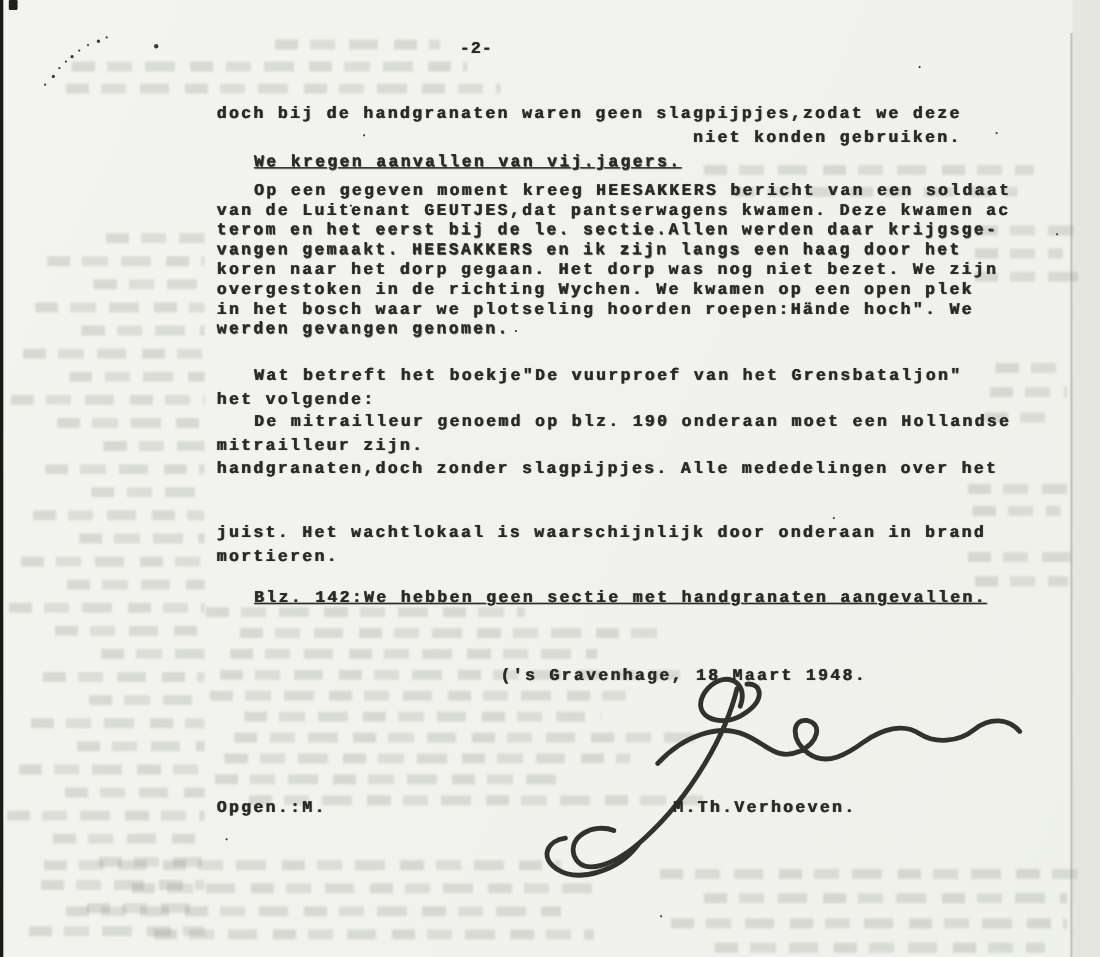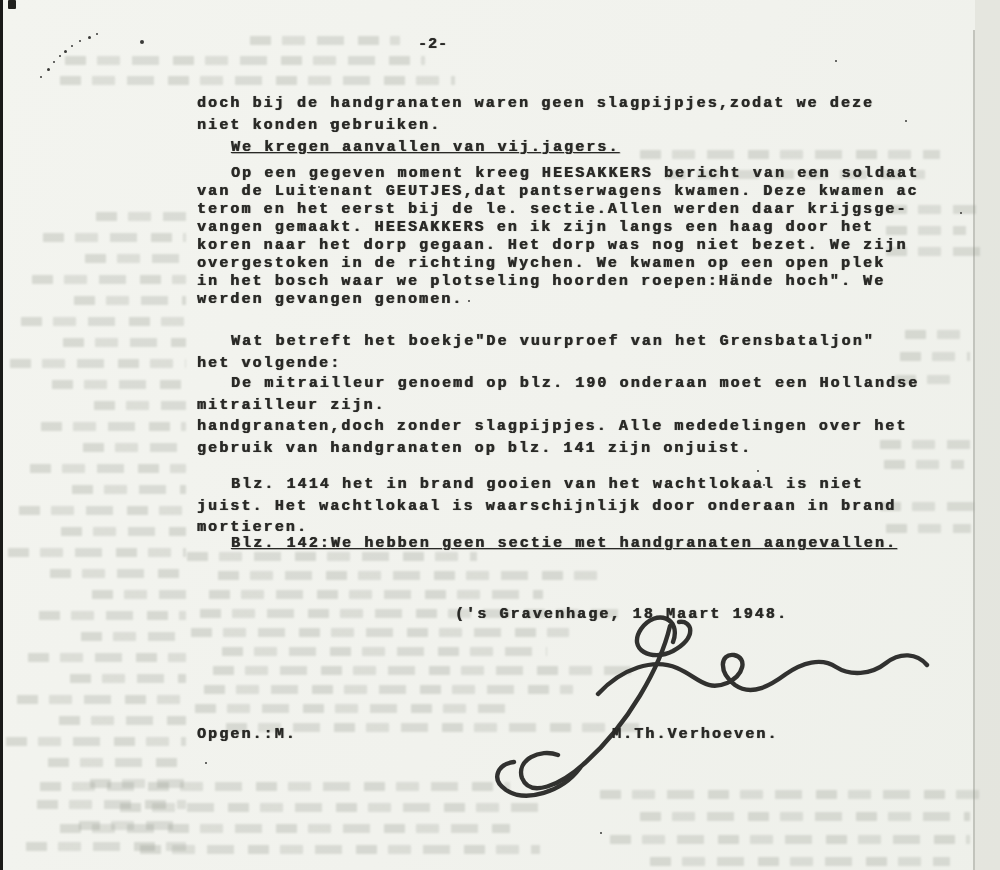--- a/index.html
+++ b/index.html
@@ -135,33 +135,33 @@
       <div class="speck" style="left: 960px; top: 212px; width: 2px; height: 2px;"></div>
       <div class="speck" style="left: 205px; top: 762px; width: 2px; height: 2px;"></div>
       <div class="speck" style="left: 600px; top: 832px; width: 2px; height: 2px;"></div>
       <div class="speck" style="left: 835px; top: 60px; width: 2px; height: 2px;"></div>
       <div class="speck" style="left: 905px; top: 120px; width: 2px; height: 2px;"></div>
       <div class="speck" style="left: 330px; top: 122px; width: 2px; height: 2px;"></div>
     </div>
 
   <div id="page-number" class="type">-2-</div>
 
-  <div class="type para lh21" style="left:197px;top:93px;"><div class="tline">doch bij de handgranaten waren geen slagpijpjes,zodat we deze</div><div class="tline">niet konden gebruiken.</div></div>
+  <div class="type para lh21" style="left:197px;top:93px;text-align:right;"><div class="tline">doch bij de handgranaten waren geen slagpijpjes,zodat we deze</div><div class="tline">niet konden gebruiken.</div></div>
 
   <div class="type para lh21" style="left:197px;top:137px;"><div class="tline" style="text-indent: 34px; text-decoration: underline;">We kregen aanvallen van vij.jagers.</div></div>
 
   <div class="type para" style="left:197px;top:165px;"><div class="tline" style="text-indent: 34px;">Op een gegeven moment kreeg HEESAKKERS bericht van een soldaat</div><div class="tline">van de Luitenant GEUTJES,dat pantserwagens kwamen. Deze kwamen ac</div><div class="tline">terom en het eerst bij de le. sectie.Allen werden daar krijgsge-</div><div class="tline">vangen gemaakt. HEESAKKERS en ik zijn langs een haag door het</div><div class="tline">koren naar het dorp gegaan. Het dorp was nog niet bezet. We zijn</div><div class="tline">overgestoken in de richting Wychen. We kwamen op een open plek</div><div class="tline">in het bosch waar we plotseling hoorden roepen:Hände hoch". We</div><div class="tline">werden gevangen genomen.</div></div>
 
   <div class="type para lh21" style="left:197px;top:331px;"><div class="tline" style="text-indent: 34px;">Wat betreft het boekje"De vuurproef van het Grensbataljon"</div><div class="tline">het volgende:</div></div>
 
   <div class="type para lh21" style="left:197px;top:373px;"><div class="tline" style="text-indent: 34px;">De mitrailleur genoemd op blz. 190 onderaan moet een Hollandse</div><div class="tline">mitrailleur zijn.</div></div>
 
-  <div class="type para lh21" style="left:197px;top:416px;"><div class="tline">handgranaten,doch zonder slagpijpjes. Alle mededelingen over het</div><div class="tline">gebruik van handgranaten op blz. 141 zijn onjuist.</div></div>
+  <div class="type para lh21" style="left:197px;top:416px;"><div class="tline">handgranaten,doch zonder slagpijpjes. Alle mededelingen over het</div></div>
 
-  <div class="type para lh21" style="left:197px;top:474px;"><div class="tline" style="text-indent: 34px;">Blz. 1414 het in brand gooien van het wachtlokaal is niet</div><div class="tline">juist. Het wachtlokaal is waarschijnlijk door onderaan in brand</div><div class="tline">mortieren.</div></div>
+  <div class="type para lh21" style="left:197px;top:474px;"><div class="tline">juist. Het wachtlokaal is waarschijnlijk door onderaan in brand</div><div class="tline">mortieren.</div></div>
 
   <div class="type para lh21" style="left:197px;top:533px;"><div class="tline" style="text-indent: 34px; text-decoration: underline;">Blz. 142:We hebben geen sectie met handgranaten aangevallen.</div></div>
 
   <div id="date-line" class="type">('s Gravenhage, 18 Maart 1948.</div>
 
   <svg id="signature-svg" viewBox="0 0 500 210">
     <g fill="none" stroke="#21211f" stroke-width="4.4" stroke-linecap="round" stroke-linejoin="round" opacity="0.92">
       <path d="M 243,46 C 252,22 226,12 211,33 C 197,54 222,66 243,55 C 268,41 262,24 249,26"></path>
       <path d="M 240,30 C 230,72 198,128 156,166 C 130,190 100,202 92,182 C 86,164 110,152 128,159"></path>
       <path d="M 150,172 C 132,196 96,207 76,194 C 60,183 68,168 84,166"></path>

